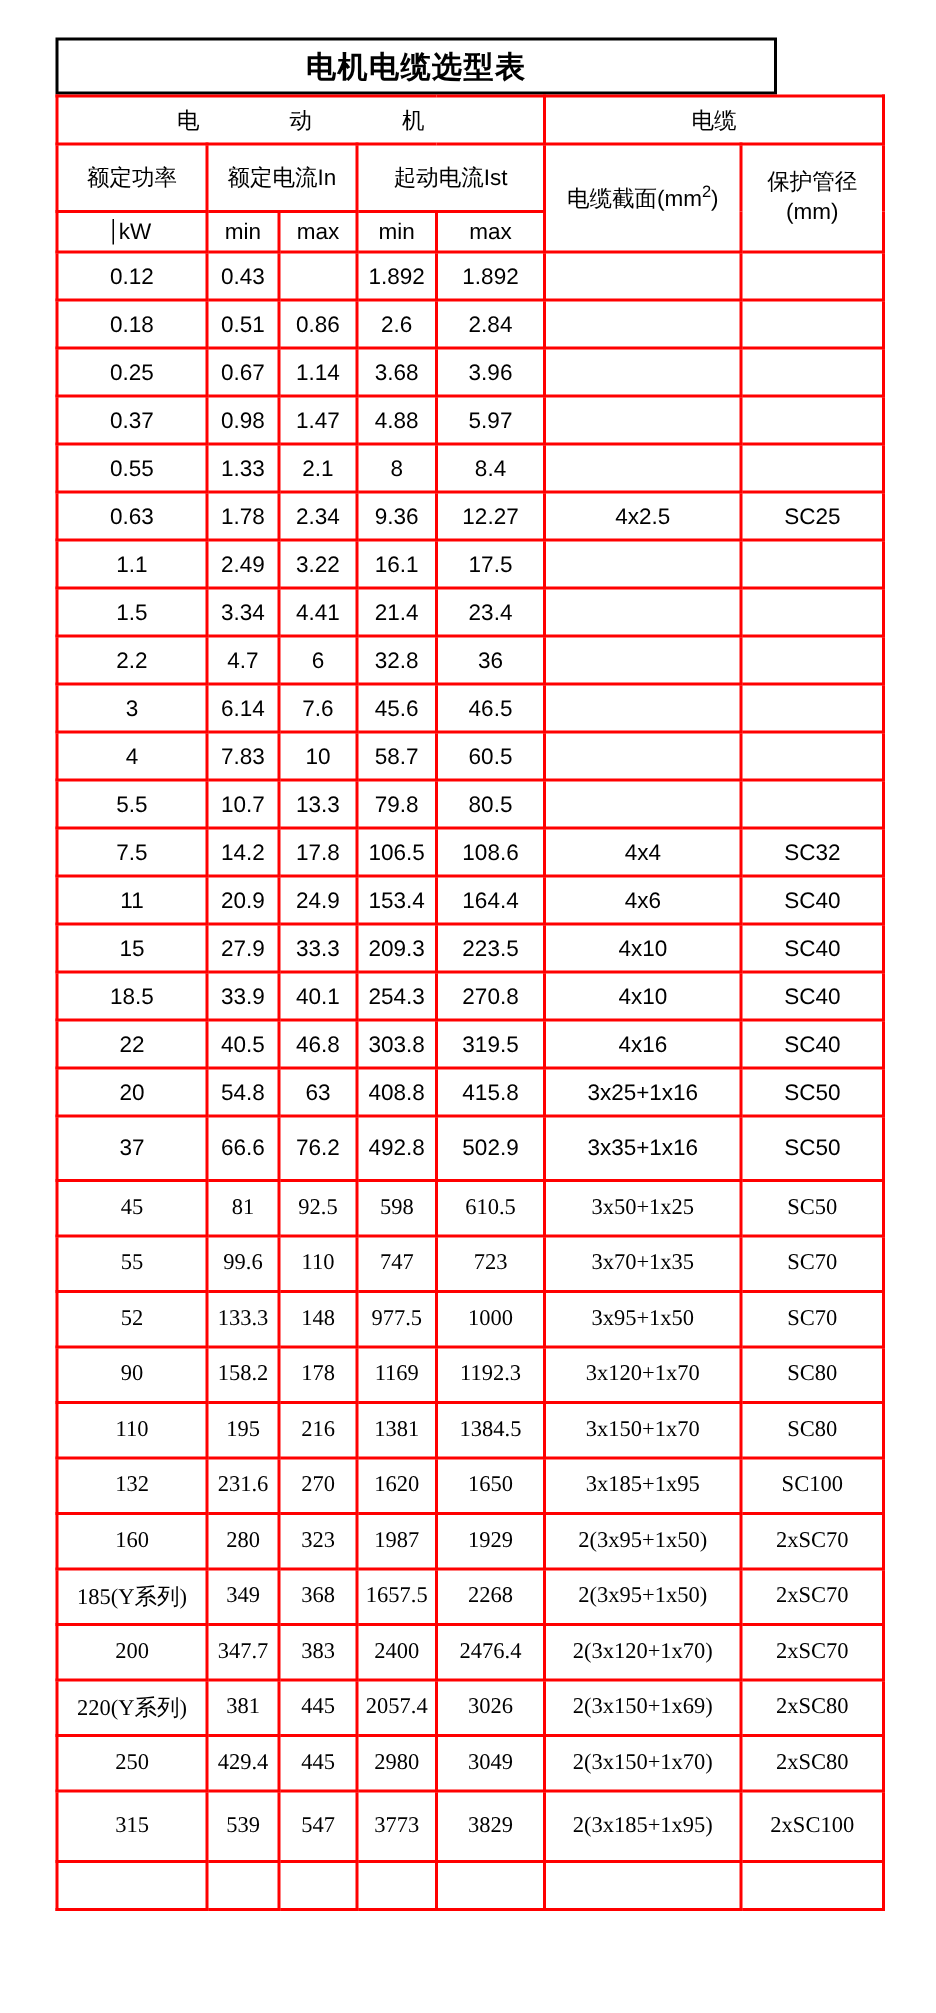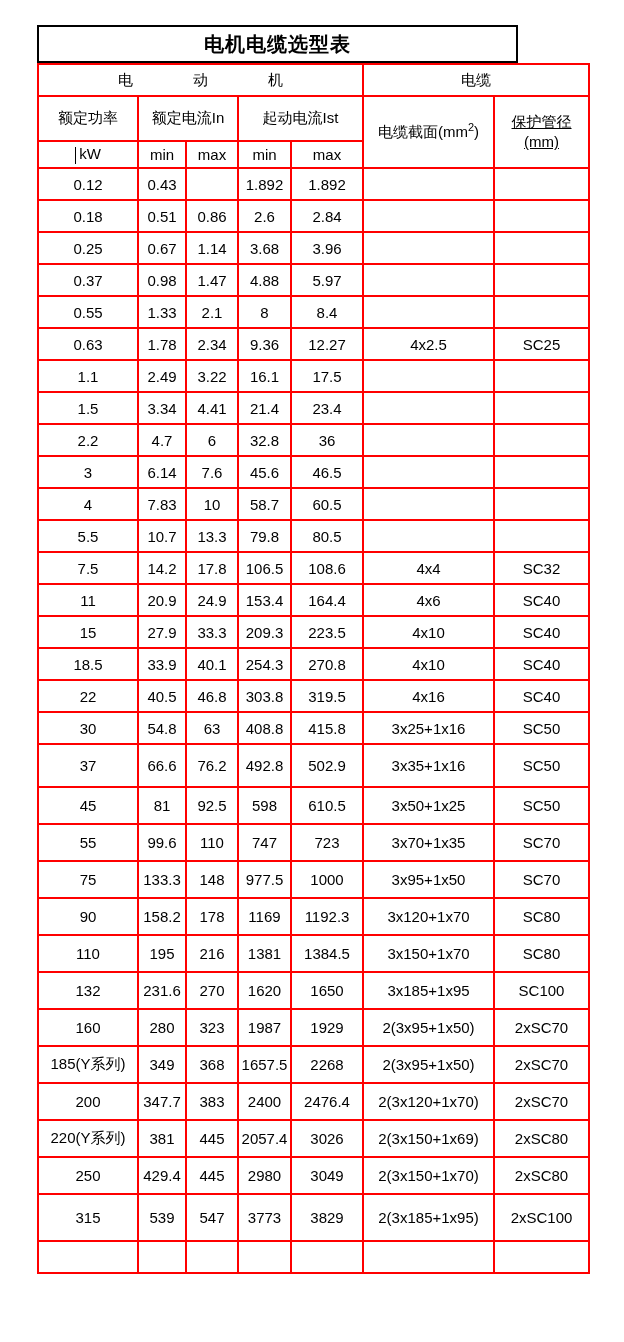--- a/index.html
+++ b/index.html
@@ -25,30 +25,30 @@
     padding:0 1px; overflow:hidden; white-space:nowrap;
   }
 
   tr.group-row   { height:32px; }
   tr.subhead-row { height:45px; }
   tr.unit-row    { height:27px; }
   tr.subhead-row td { font-size:15px; }
 
   tbody.data-body tr { height:32px; }
   tbody.data-body tr:nth-child(19) { height:43px; }
-  tbody.data-body tr:nth-child(n+20) { height:37px; }
+  tbody.data-body tr:nth-child(n+20) { height:37px;font-family:Liberation Serif, serif; }
   tbody.data-body tr:nth-child(31) { height:47px;margin-left:48px; }
   tbody.data-body tr:nth-child(32) { height:32px; }
 
   .caret {
     display:inline-block; width:1px; height:17px;
     background:#000000; vertical-align:middle; margin-right:3px;
   }
   sup.sq { font-size:11px; line-height:1; }
-  .two-line div { line-height:1.35;text-decoration:underline; }
+  .two-line div { line-height:1.35; }
 </style>
 </head>
 <body>
 
 <div class="sheet">
 
   <div class="title-box">
     <span>电机电缆选型表</span>
   </div>
 
@@ -233,21 +233,21 @@
         <tr>
       <td>22</td>
       <td>40.5</td>
       <td>46.8</td>
       <td>303.8</td>
       <td>319.5</td>
       <td>4x16</td>
       <td>SC40</td>
     </tr>
         <tr>
-      <td>30</td>
+      <td>20</td>
       <td>54.8</td>
       <td>63</td>
       <td>408.8</td>
       <td>415.8</td>
       <td>3x25+1x16</td>
       <td>SC50</td>
     </tr>
         <tr>
       <td>37</td>
       <td>66.6</td>
@@ -269,21 +269,21 @@
         <tr>
       <td>55</td>
       <td>99.6</td>
       <td>110</td>
       <td>747</td>
       <td>723</td>
       <td>3x70+1x35</td>
       <td>SC70</td>
     </tr>
         <tr>
-      <td>75</td>
+      <td>52</td>
       <td>133.3</td>
       <td>148</td>
       <td>977.5</td>
       <td>1000</td>
       <td>3x95+1x50</td>
       <td>SC70</td>
     </tr>
         <tr>
       <td>90</td>
       <td>158.2</td>

